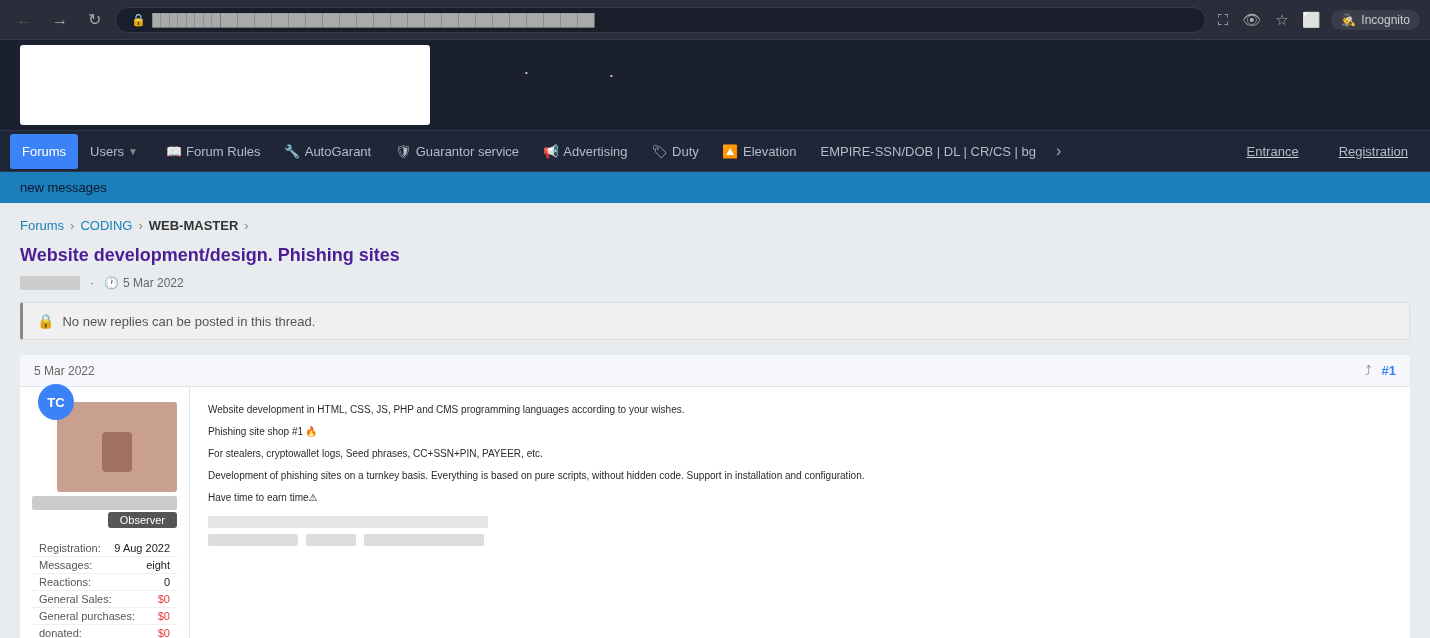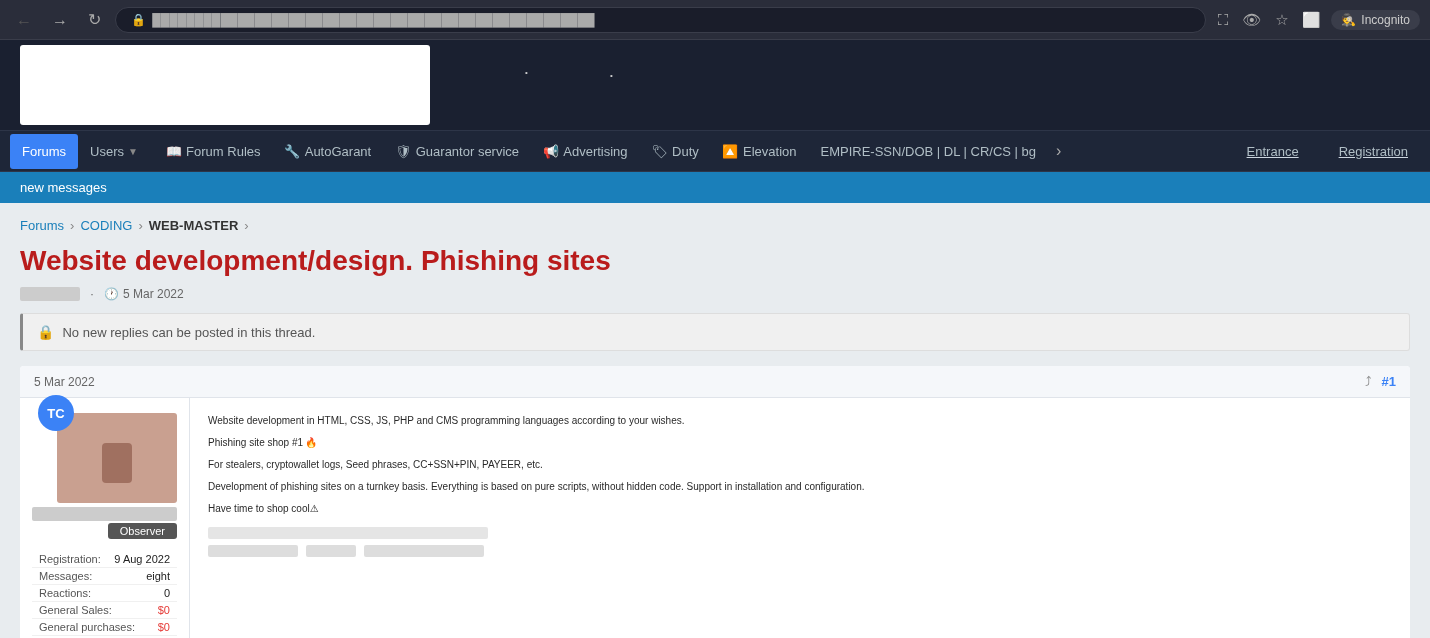--- a/index.html
+++ b/index.html
@@ -119,21 +119,21 @@
       font-size: 16px;
       cursor: pointer;
       padding: 4px 8px;
     }
     .nav-right { margin-left: auto; display: flex; align-items: center; gap: 16px; text-decoration: underline; }
 
     
     .new-messages-bar {
       background: #1a7fba;
       padding: 8px 20px;
-      color: #ffffff;
+      color: #0f172a;
       font-size: 13px;
     }
 
     
     .content-area {
       background: #e8ecef;
       min-height: 430px;
       padding: 15px 20px;
     }
 
@@ -145,23 +145,23 @@
       margin-bottom: 12px;
       font-size: 13px;
       color: #555;
     }
     .breadcrumb a { color: #1a7fba; text-decoration: none; }
     .breadcrumb .separator { color: #888; }
     .breadcrumb .current { color: #333; font-weight: 600; }
 
     
     .thread-title {
-      font-size: 28px;
+      font-size: 18px;
       font-weight: 600;
-      color: #b91c1c;
+      color: #4c1d95;
       margin-bottom: 10px;
     }
 
     
     .thread-meta {
       display: flex;
       align-items: center;
       gap: 10px;
       margin-bottom: 12px;
       font-size: 12px;
@@ -480,21 +480,21 @@
             </div>
           </div>
         </div>
 
         <div class="post-content">
           <div class="post-text">
             <p>Website development in HTML, CSS, JS, PHP and CMS programming languages according to your wishes.</p>
             <p>Phishing site shop #1 🔥</p>
             <p>For stealers, cryptowallet logs, Seed phrases, CC+SSN+PIN, PAYEER, etc.</p>
             <p>Development of phishing sites on a turnkey basis. Everything is based on pure scripts, without hidden code. Support in installation and configuration.</p>
-            <p>Have time to shop cool⚠</p>
+            <p>Have time to earn time⚠</p>
           </div>
 
           <div class="post-blurred-lines">
             <div class="blurred-line" style="width: 280px;"></div>
             <div class="blurred-line-row">
               <div class="blurred-chip" style="width: 90px;"></div>
               <div class="blurred-chip" style="width: 50px;"></div>
               <div class="blurred-chip" style="width: 120px;"></div>
             </div>
           </div>

